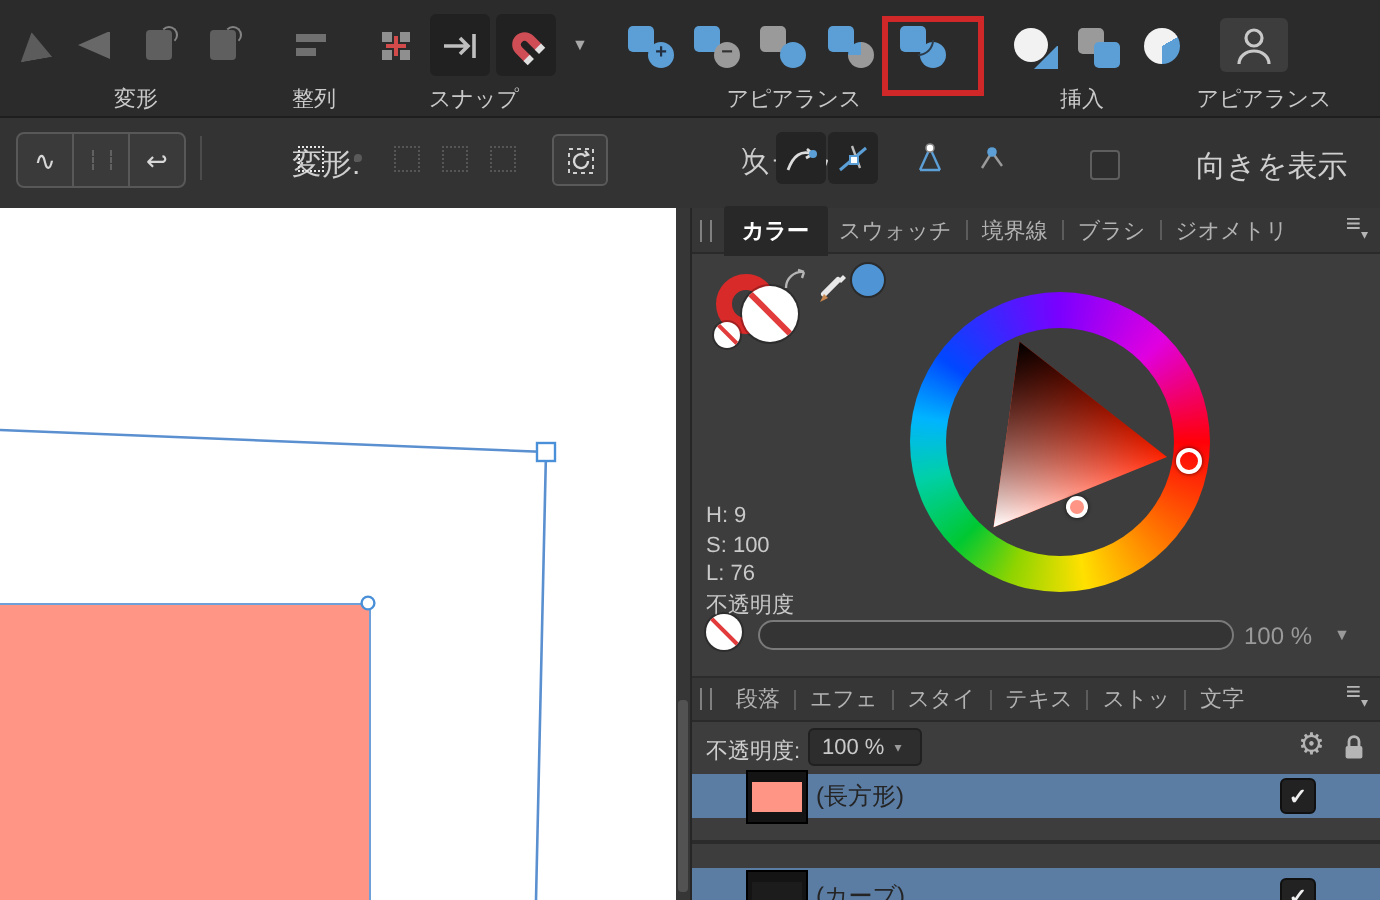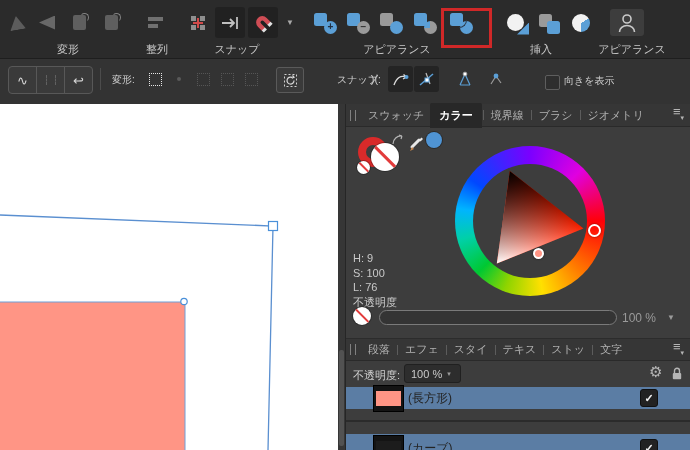--- a/index.html
+++ b/index.html
@@ -28,21 +28,21 @@
   .redbox{position:absolute;left:441px;top:8px;width:45px;height:34px;border:3px solid #d02828;z-index:5;}
   .acct{width:34px;height:27px;background:#3d3d3d;border-radius:3px;display:flex;align-items:center;justify-content:center;}
   
   .ctxbar{position:absolute;left:0;top:59px;width:690px;height:45px;background:#333333;border-bottom:1px solid #1c1c1c;}
   .cgroup{position:absolute;top:7px;display:flex;}
   .cbtn{width:27px;height:26px;background:#3a3a3a;border:1px solid #585858;display:flex;align-items:center;justify-content:center;color:#d8d8d8;font-size:13px;margin-left:-1px;}
   .cbtn:first-child{border-radius:4px 0 0 4px;margin-left:0;}
   .cbtn:last-child{border-radius:0 4px 4px 0;}
   .dimglyph{width:8px;height:10px;border-left:1px dashed #616161;border-right:1px dashed #616161;}
   .vsep{position:absolute;top:9px;width:1px;height:22px;background:#4c4c4c;}
-  .clabel{position:absolute;top:14px;font-size:10px;color:#cfcfcf;}
+  .clabel{position:absolute;top:14px;font-size:15px;color:#cfcfcf;margin-left:34px;}
   .xbtn{position:absolute;top:8px;width:22px;height:24px;display:flex;align-items:center;justify-content:center;border-radius:3px;}
   .dotsq{width:11px;height:11px;border:1.3px dotted #e6e6e6;}
   .dotsq.dim{border-color:#565656;}
   .dimdot{width:4px;height:4px;border-radius:50%;background:#5a5a5a;}
   .sbtn{position:absolute;top:7px;width:25px;height:26px;border-radius:3px;display:flex;align-items:center;justify-content:center;color:#c9c9c9;font-size:11px;}
   .sbtn.pressed{background:#242424;}
   .ckbox{position:absolute;width:13px;height:13px;background:#2e2e2e;border:1px solid #5e5e5e;border-radius:2px;}
   
   .canvas{position:absolute;left:0;top:104px;width:338px;height:346px;background:#ffffff;}
   .scroll{position:absolute;left:338px;top:104px;width:7px;height:346px;background:#363636;}
@@ -276,22 +276,22 @@
     </svg>
   </div>
   <div class="scroll">
       <div class="thumbv"></div>
     </div>
 
   <div class="rpanel">
 
     <div class="tabbar" style="top:0">
       <span class="grip"></span>
+      <span class="tab active">カラー</span>
       <span class="tab">スウォッチ</span>
-      <span class="tab active">カラー</span>
       <span class="tsep"></span>
       <span class="tab">境界線</span>
       <span class="tsep"></span>
       <span class="tab">ブラシ</span>
       <span class="tsep"></span>
       <span class="tab">ジオメトリ</span>
       <span class="panel-menu"><span>≡</span><small>▾</small></span>
     </div>
 
     <div>

